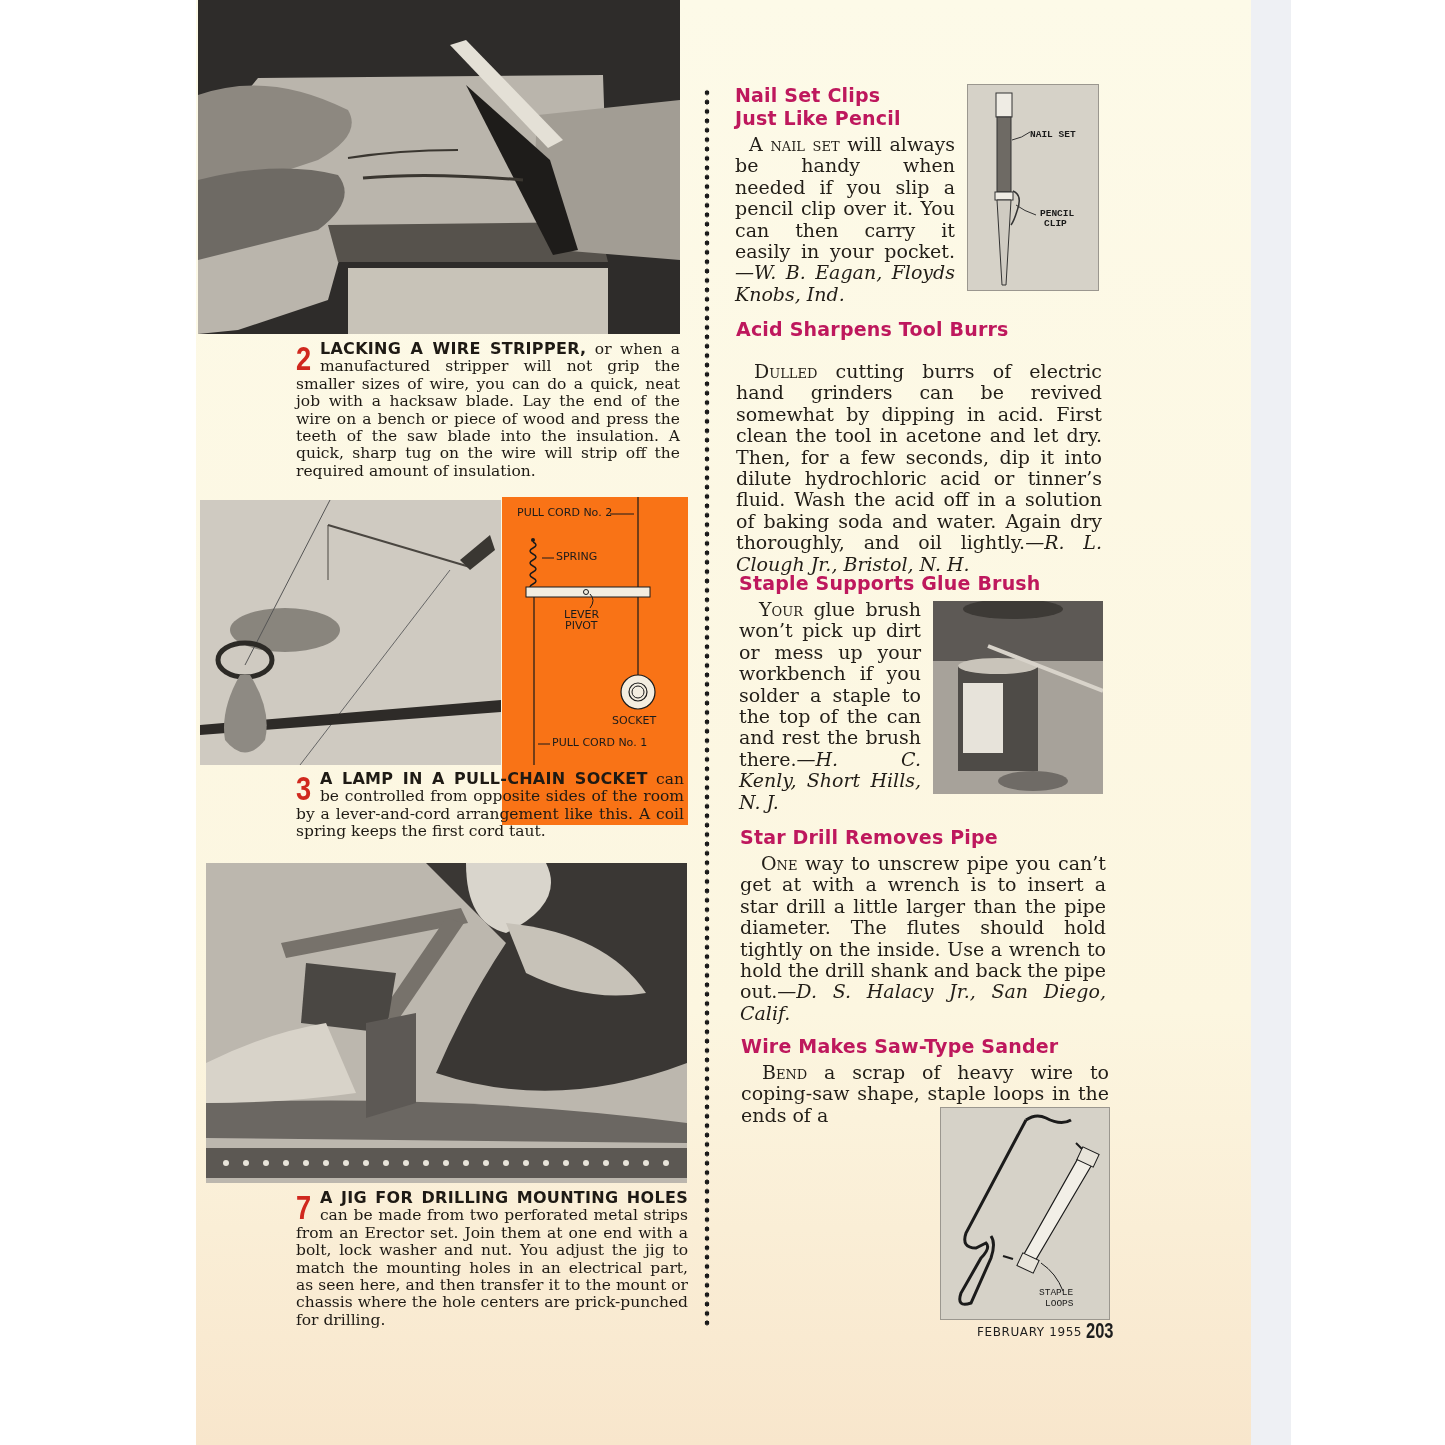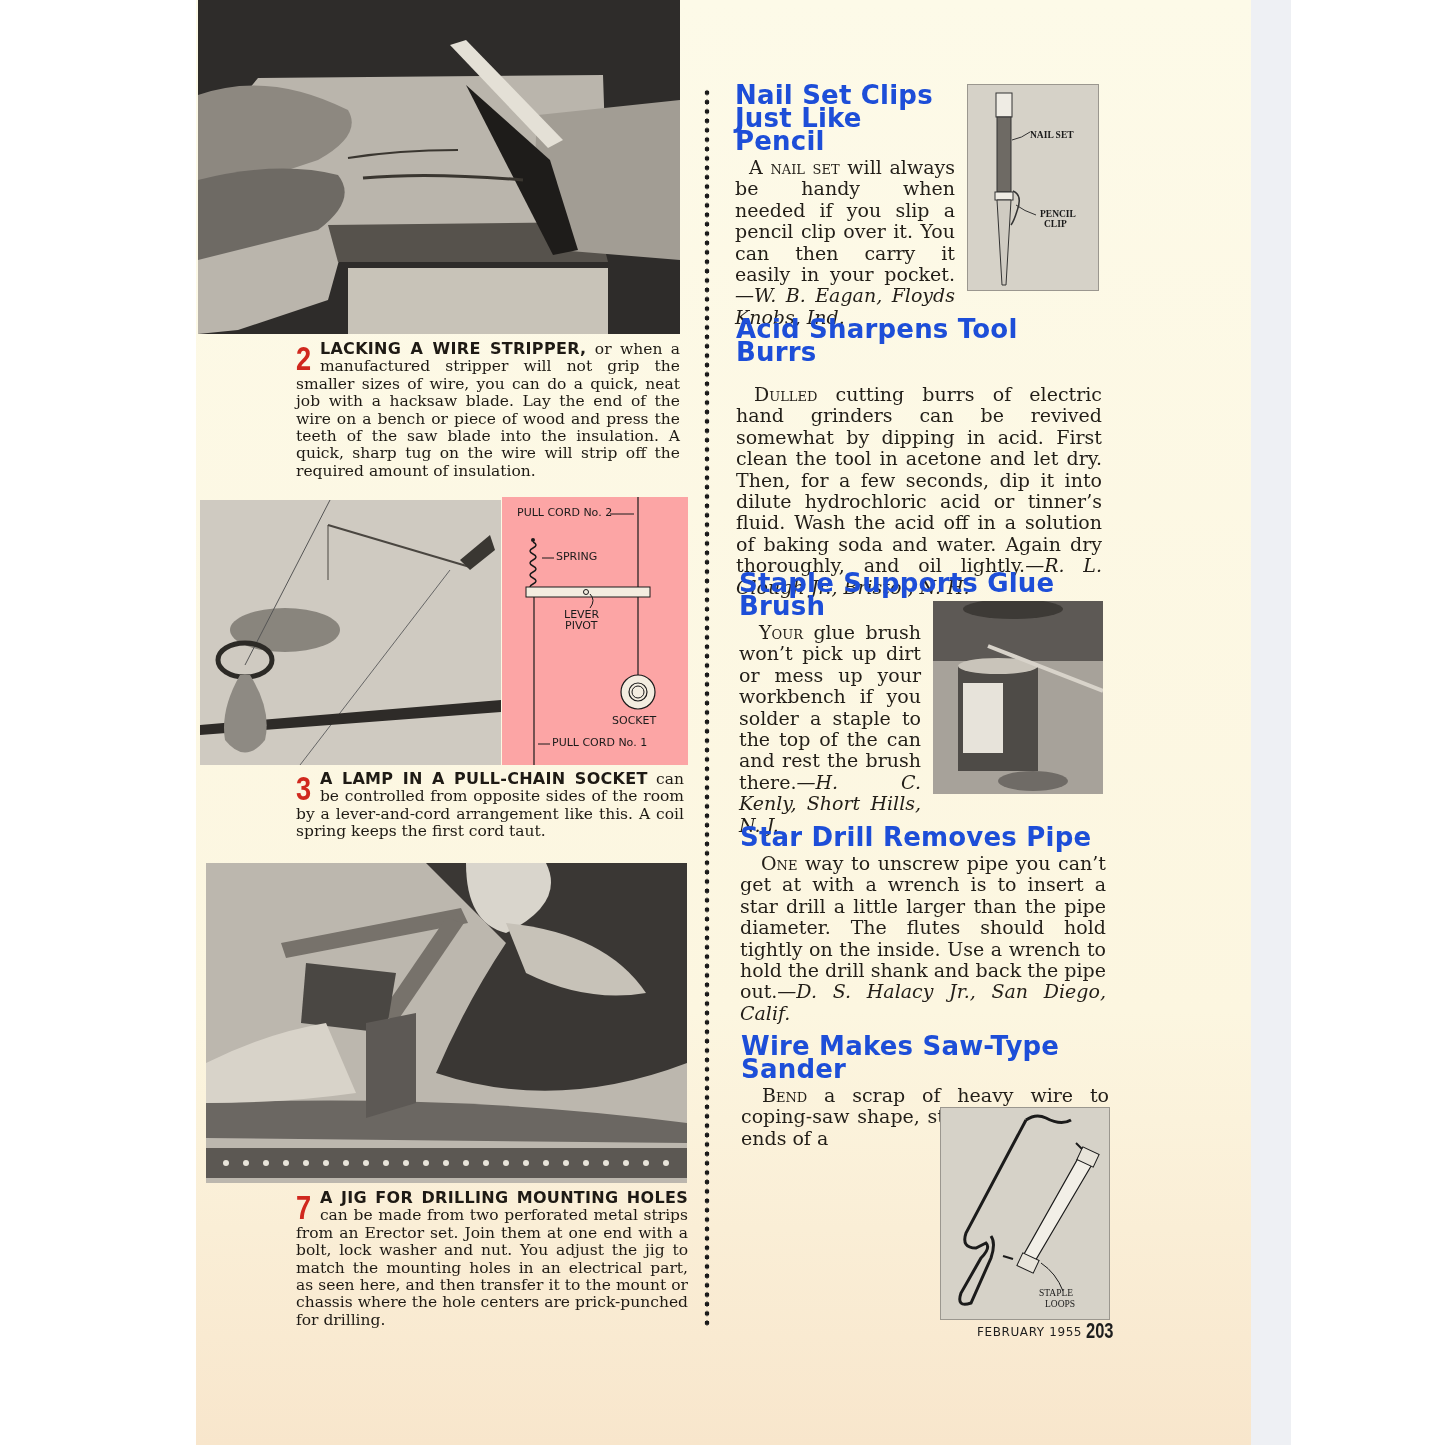--- a/index.html
+++ b/index.html
@@ -6,29 +6,29 @@
   body { width:1445px; height:1445px; background:#ffffff; position:relative; overflow:hidden; font-family:"DejaVu Serif", serif; }
   .page { position:absolute; left:196px; top:0; width:1055px; height:1445px; background:linear-gradient(180deg,#fdfae8 0%,#fcf6e0 70%,#f8e6cc 100%); box-shadow: 2px 0 0 #e8e8ec; }
   .rightmargin { position:absolute; left:1251px; top:0; width:40px; height:1445px; background:#eef0f4; }
   .photo { position:absolute; overflow:hidden; }
   .photo svg { display:block; width:100%; height:100%; }
   .cap { position:absolute; font-family:"DejaVu Serif", serif; font-size:15.5px; line-height:17.4px; color:#1e1a14; text-align:justify; }
   .cap .num { float:left; font-family:"Liberation Sans", sans-serif; font-weight:bold; color:#d0281e; font-size:34px; line-height:32px; margin:2px 5px 0 0; transform:scaleX(0.8); transform-origin:left; }
   .cap .lead { font-family:"DejaVu Sans", sans-serif; font-weight:bold; font-size:16px; letter-spacing:0.3px; }
   .divider { position:absolute; left:704px; top:88px; width:6px; height:1240px; background-image:radial-gradient(circle,#1a1a1a 2.2px,transparent 2.6px); background-size:6px 9.4px; background-repeat:repeat-y; }
   .art { position:absolute; }
-  .art h2 { margin:0; font-family:"DejaVu Sans", sans-serif; font-weight:bold; font-size:26px; line-height:23px; color:#1d4ed8; letter-spacing:0.2px; }
+  .art h2 { margin:0; font-family:"DejaVu Sans", sans-serif; font-weight:bold; font-size:19px; line-height:23px; color:#be185d; letter-spacing:0.2px; }
   .art .body { font-family:"DejaVu Serif", serif; font-size:19px; line-height:21.4px; color:#221e18; text-align:justify; }
   .art .body .sc { font-variant:small-caps; }
   .art .body i { font-style:italic; }
   .fig { position:absolute; background:#d6d2c8; border:1px solid #9b978f; overflow:hidden; }
-  .lbl { position:absolute; font-family:Liberation Serif, serif; font-weight:bold; font-size:9.5px; line-height:10px; color:#1b1b1b; }
+  .lbl { position:absolute; font-family:Liberation Mono, monospace; font-weight:bold; font-size:9.5px; line-height:10px; color:#1b1b1b; }
   .footer { position:absolute; left:977px; top:1318px; font-family:"DejaVu Sans", sans-serif; font-size:12px; color:#1e1e1e; letter-spacing:0.6px; }
   .footer .pg { font-family:"Liberation Sans", sans-serif; font-weight:bold; font-size:22px; letter-spacing:0; transform:scaleX(0.75); display:inline-block; transform-origin:left; vertical-align:-2px; margin-left:4px; }
-  .pink { position:absolute; left:502px; top:497px; width:186px; height:268px; background:#fca5a5; }
+  .pink { position:absolute; left:502px; top:497px; width:186px; height:328px; background:#f97316; }
   .pink .lbl { color:#1b1b1b; font-weight:normal; font-size:11px; font-family:"DejaVu Sans", sans-serif; }
 </style>
 </head>
 <body>
 
 <div class="page"></div>
 <div class="rightmargin"></div>
 
 <div class="photo" style="left:198px;top:0;width:482px;height:334px;">
   <svg viewBox="0 0 482 334" preserveAspectRatio="none">

